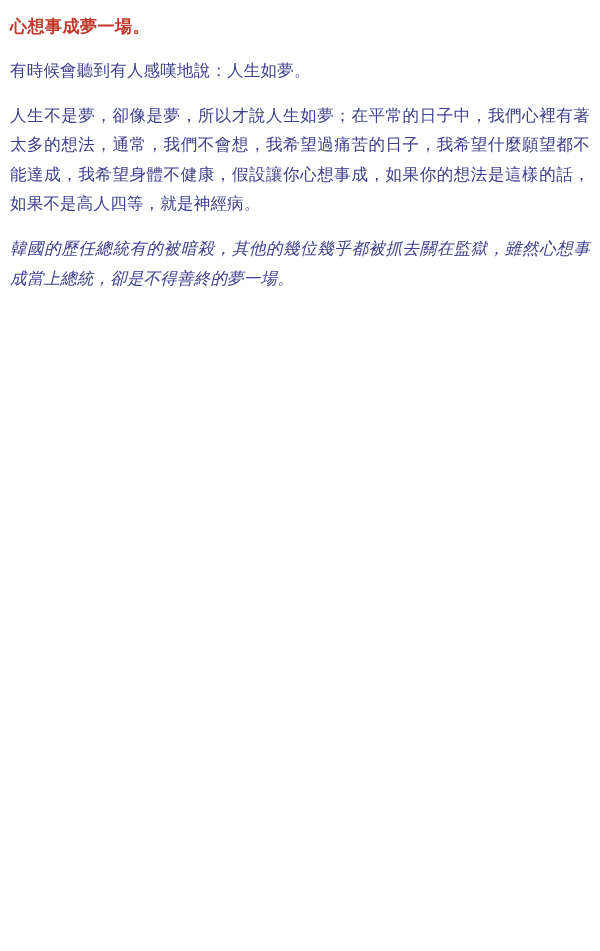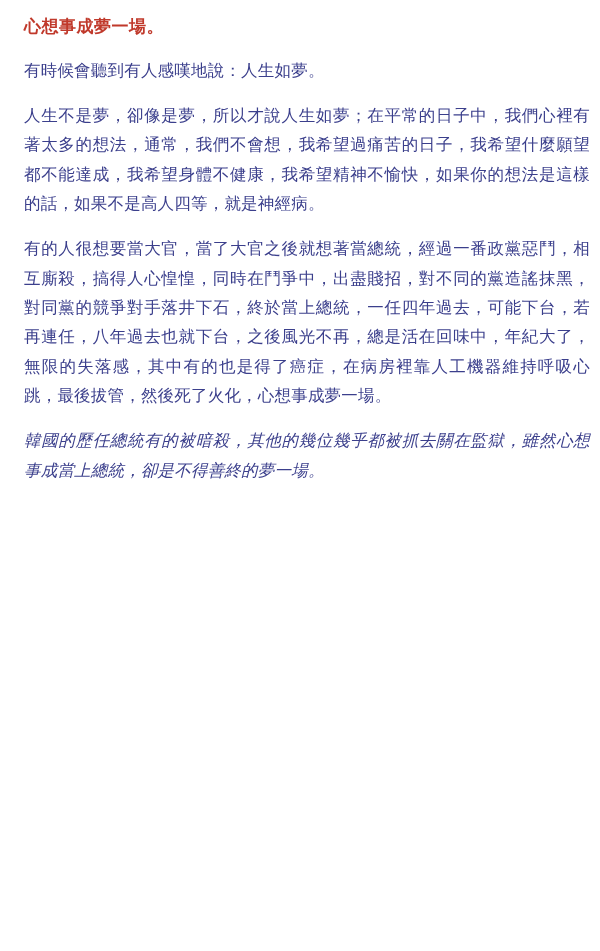--- a/index.html
+++ b/index.html
@@ -8,21 +8,21 @@
     background: #ffffff;
   }
   body {
     width: 600px;
     min-height: 951px;
     font-family: "DejaVu Sans", "Liberation Sans", sans-serif;
   }
   #doc {
     width: 600px;
     box-sizing: border-box;
-    padding: 14px 10px 10px 24px;
+    padding: 14px 10px 10px 10px;
   }
   .title {
     color: #c0392b;
     font-size: 17px;
     font-weight: bold;
     line-height: 1.5;
     margin: 0 0 16px 0;
     letter-spacing: 0.5px;
   }
   .para {
@@ -44,20 +44,19 @@
 </style>
 </head>
 <body>
 
 <div id="doc">
 
   <h1 class="title">心想事成夢一場。</h1>
 
   <p class="para">有時候會聽到有人感嘆地說：人生如夢。</p>
 
-  <p class="para">人生不是夢，卻像是夢，所以才說人生如夢；在平常的日子中，我們心裡有著太多的想法，通常，我們不會想，我希望過痛苦的日子，我希望什麼願望都不能達成，我希望身體不健康，我希望精神不愉快，如果你的想法是這樣的話，如果不是高人四等，就是神經病。</p>
+  <p class="para">人生不是夢，卻像是夢，所以才說人生如夢；在平常的日子中，我們心裡有著太多的想法，通常，我們不會想，我希望過痛苦的日子，我希望什麼願望都不能達成，我希望身體不健康，假設讓你心想事成，如果你的想法是這樣的話，如果不是高人四等，就是神經病。</p>
 
 
-  <p class="para">有的人很想要當大官，當了大官之後就想著當總統，經過一番政黨惡鬥，相互廝殺，搞得人心惶惶，同時在鬥爭中，出盡賤招，對不同的黨造謠抹黑，對同黨的競爭對手落井下石，終於當上總統，一任四年過去，可能下台，若再連任，八年過去也就下台，之後風光不再，總是活在回味中，年紀大了，無限的失落感，其中有的也是得了癌症，在病房裡靠人工機器維持呼吸心跳，最後拔管，然後死了火化，心想事成夢一場。</p>
 
   <p class="para last">韓國的歷任總統有的被暗殺，其他的幾位幾乎都被抓去關在監獄，雖然心想事成當上總統，卻是不得善終的夢一場。</p>
 
 </div>
 
 </body></html>

